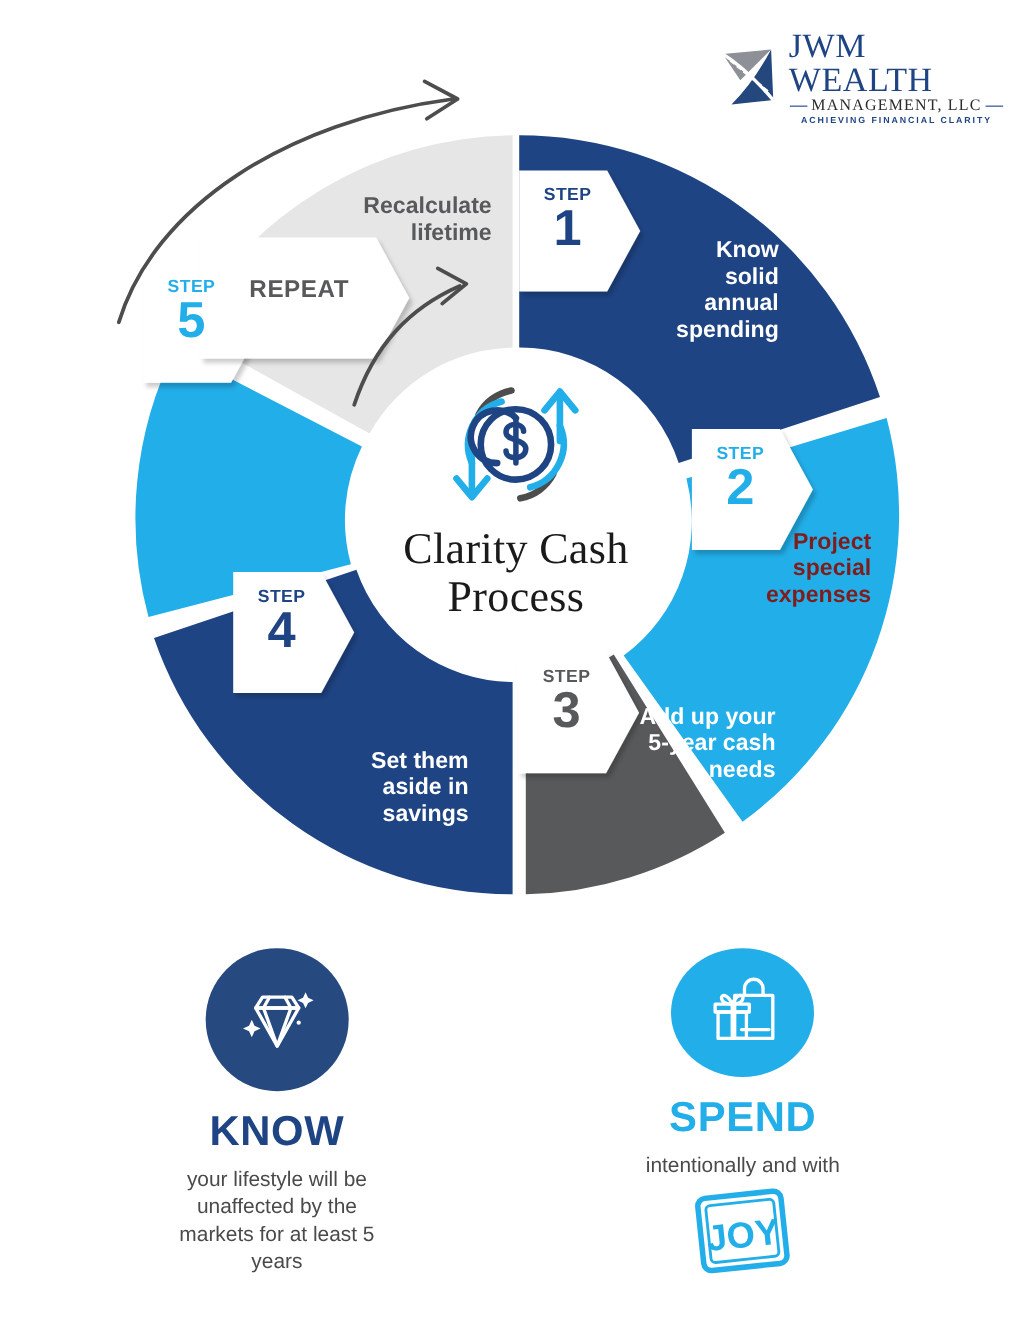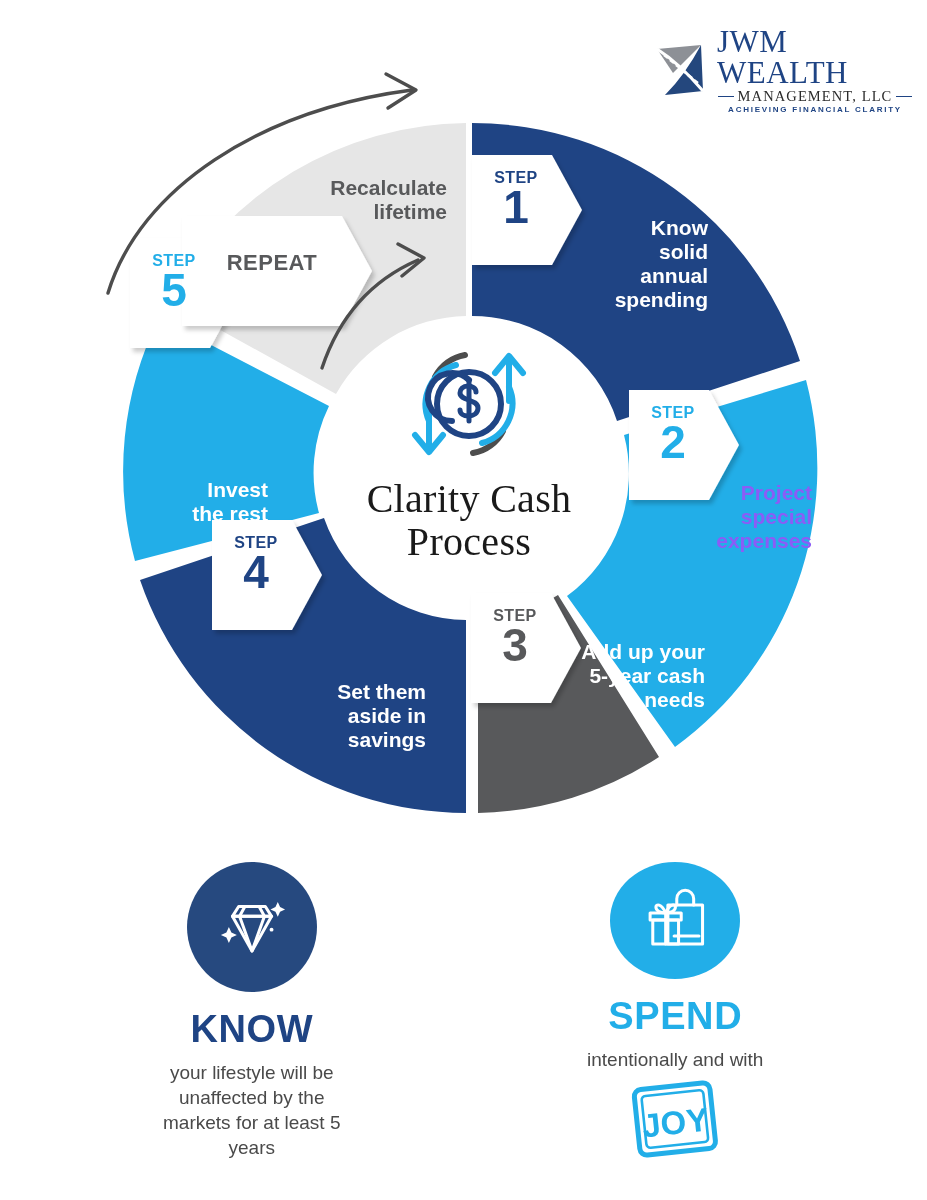--- a/index.html
+++ b/index.html
@@ -20,21 +20,21 @@
   .logo-l2{font-family:"Liberation Serif", serif;font-size:14.5px;letter-spacing:1.1px;color:#2b2b2b;line-height:1;}
   .logo-l3{font-size:8px;font-weight:bold;letter-spacing:1.75px;color:#1F4484;margin-top:3px;line-height:1;}
 
   
   .donut{position:absolute;left:100px;top:118px;width:745px;height:700px;}
   .donut svg{display:block;width:745px;height:700px;overflow:visible;}
 
   
   .ringlabel{position:absolute;font-weight:bold;line-height:1.15;}
   .s1txt{left:588px;top:216px;width:120px;color:#fff;font-size:21px;text-align:right;}
-  .s2txt{left:692px;top:481px;width:120px;color:#8b5cf6;font-size:21px;text-align:right;}
+  .s2txt{left:672px;top:481px;width:120px;color:#7f1d1d;font-size:21px;text-align:right;}
   .s3txt{left:540px;top:640px;width:165px;color:#fff;font-size:21px;text-align:right;}
   .s4txt{left:296px;top:680px;width:130px;color:#fff;font-size:21px;text-align:right;}
   .s5txt{left:143px;top:478px;width:125px;color:#fff;font-size:21px;text-align:right;}
   .rptxt{left:272px;top:176px;width:175px;color:#58595B;font-size:21px;text-align:right;}
 
   
   .chev-l{position:absolute;font-weight:bold;text-align:center;line-height:1;}
   .chev-word{font-size:16px;letter-spacing:.4px;}
   .chev-num{font-size:46px;letter-spacing:0;margin-top:-2px;}
 
@@ -201,24 +201,20 @@
   </div>
   <div class="ringlabel s3txt">
     <div>Add up your</div>
     <div>5-year cash</div>
     <div>needs</div>
   </div>
   <div class="ringlabel s4txt">
     <div>Set them</div>
     <div>aside in</div>
     <div>savings</div>
-  </div>
-  <div class="ringlabel s5txt">
-    <div>Invest</div>
-    <div>the rest</div>
   </div>
   <div class="ringlabel rptxt">
     <div>Recalculate</div>
     <div>lifetime</div>
   </div>
 
   <div class="center-wrap">
     <div class="center-icon">
       <svg viewBox="0 0 120 118" width="120" height="118">
 

